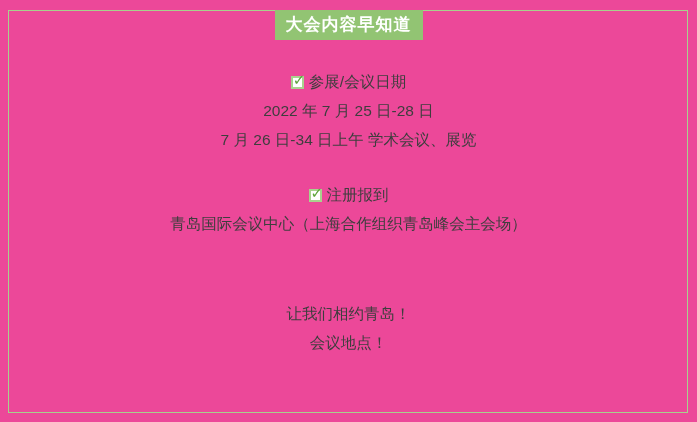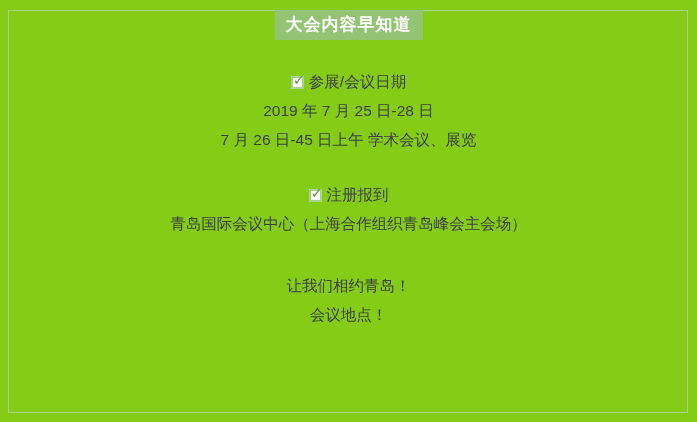--- a/index.html
+++ b/index.html
@@ -7,21 +7,21 @@
   body {
     font-family: "Liberation Sans", "DejaVu Sans", sans-serif;
     width: 697px;
     height: 422px;
     position: relative;
     overflow: hidden;
   }
   .page {
     position: absolute;
     inset: 0;
-    background: #84cc16;
+    background: #ec4899;
   }
   .frame {
     position: absolute;
     left: 8px;
     top: 10px;
     right: 9px;
     bottom: 9px;
     border: 1px solid #a8d08d;
     pointer-events: none;
   }
@@ -48,21 +48,21 @@
     text-align: center;
     color: #3e3e3e;
     font-size: 15.5px;
   }
   .line {
     line-height: 29px;
     height: 29px;
     white-space: nowrap;
   }
   .gap-sm { margin-top: 26px; }
-  .gap-lg { margin-top: 33px; }
+  .gap-lg { margin-top: 61px; }
   .check {
     display: inline-block;
     width: 13px;
     height: 13px;
     border: 2px solid #a9d28e;
     background: #ffffff;
     position: relative;
     margin-right: 5px;
     vertical-align: -2px;
   }
@@ -85,22 +85,22 @@
 
   <div class="badge">
     <span>大会内容早知道</span>
   </div>
 
   <div class="content">
 
     <div class="line">
       <span class="check"><i class="tick">✓</i></span><span>参展/会议日期</span>
     </div>
-    <div class="line">2019 年 7 月 25 日-28 日</div>
-    <div class="line">7 月 26 日-45 日上午 学术会议、展览</div>
+    <div class="line">2022 年 7 月 25 日-28 日</div>
+    <div class="line">7 月 26 日-34 日上午 学术会议、展览</div>
 
     <div class="line gap-sm">
       <span class="check"><i class="tick">✓</i></span><span>注册报到</span>
     </div>
     <div class="line">青岛国际会议中心（上海合作组织青岛峰会主会场）</div>
 
     <div class="line gap-lg">让我们相约青岛！</div>
     <div class="line">会议地点！</div>
 
   </div>

